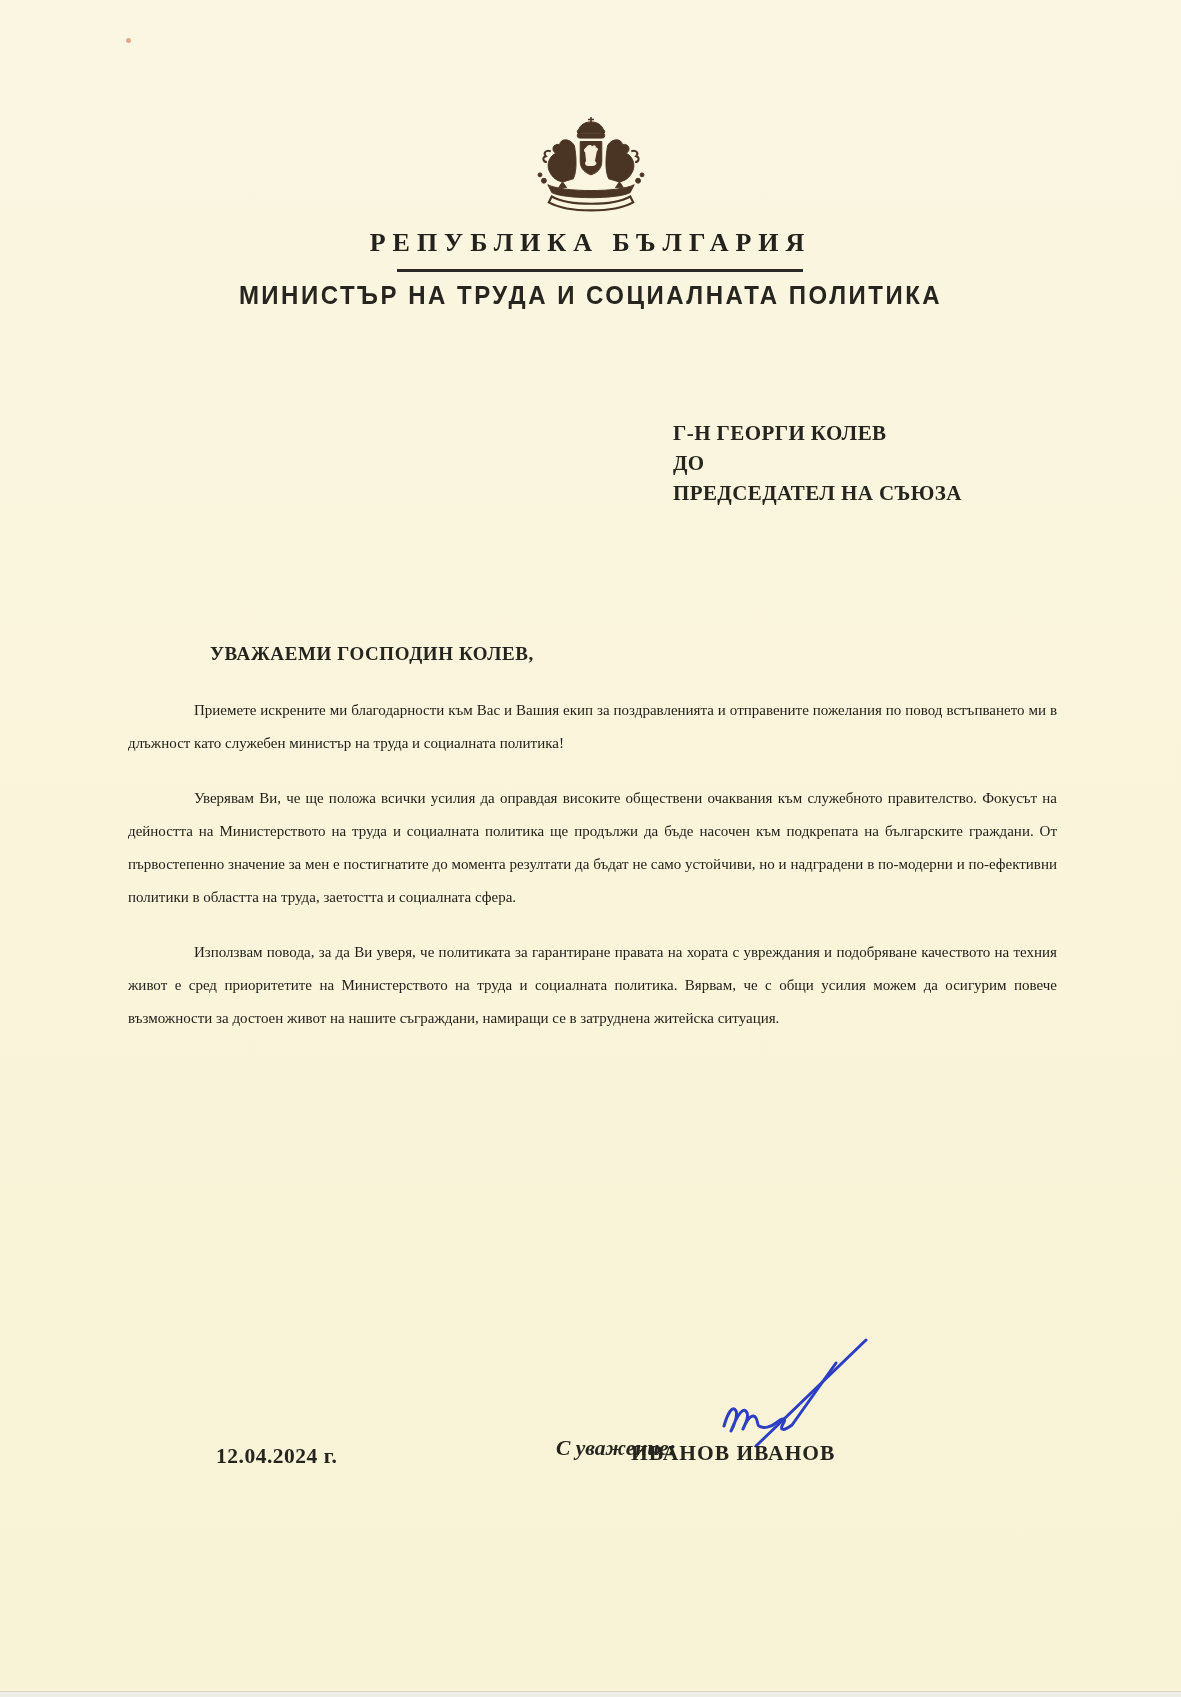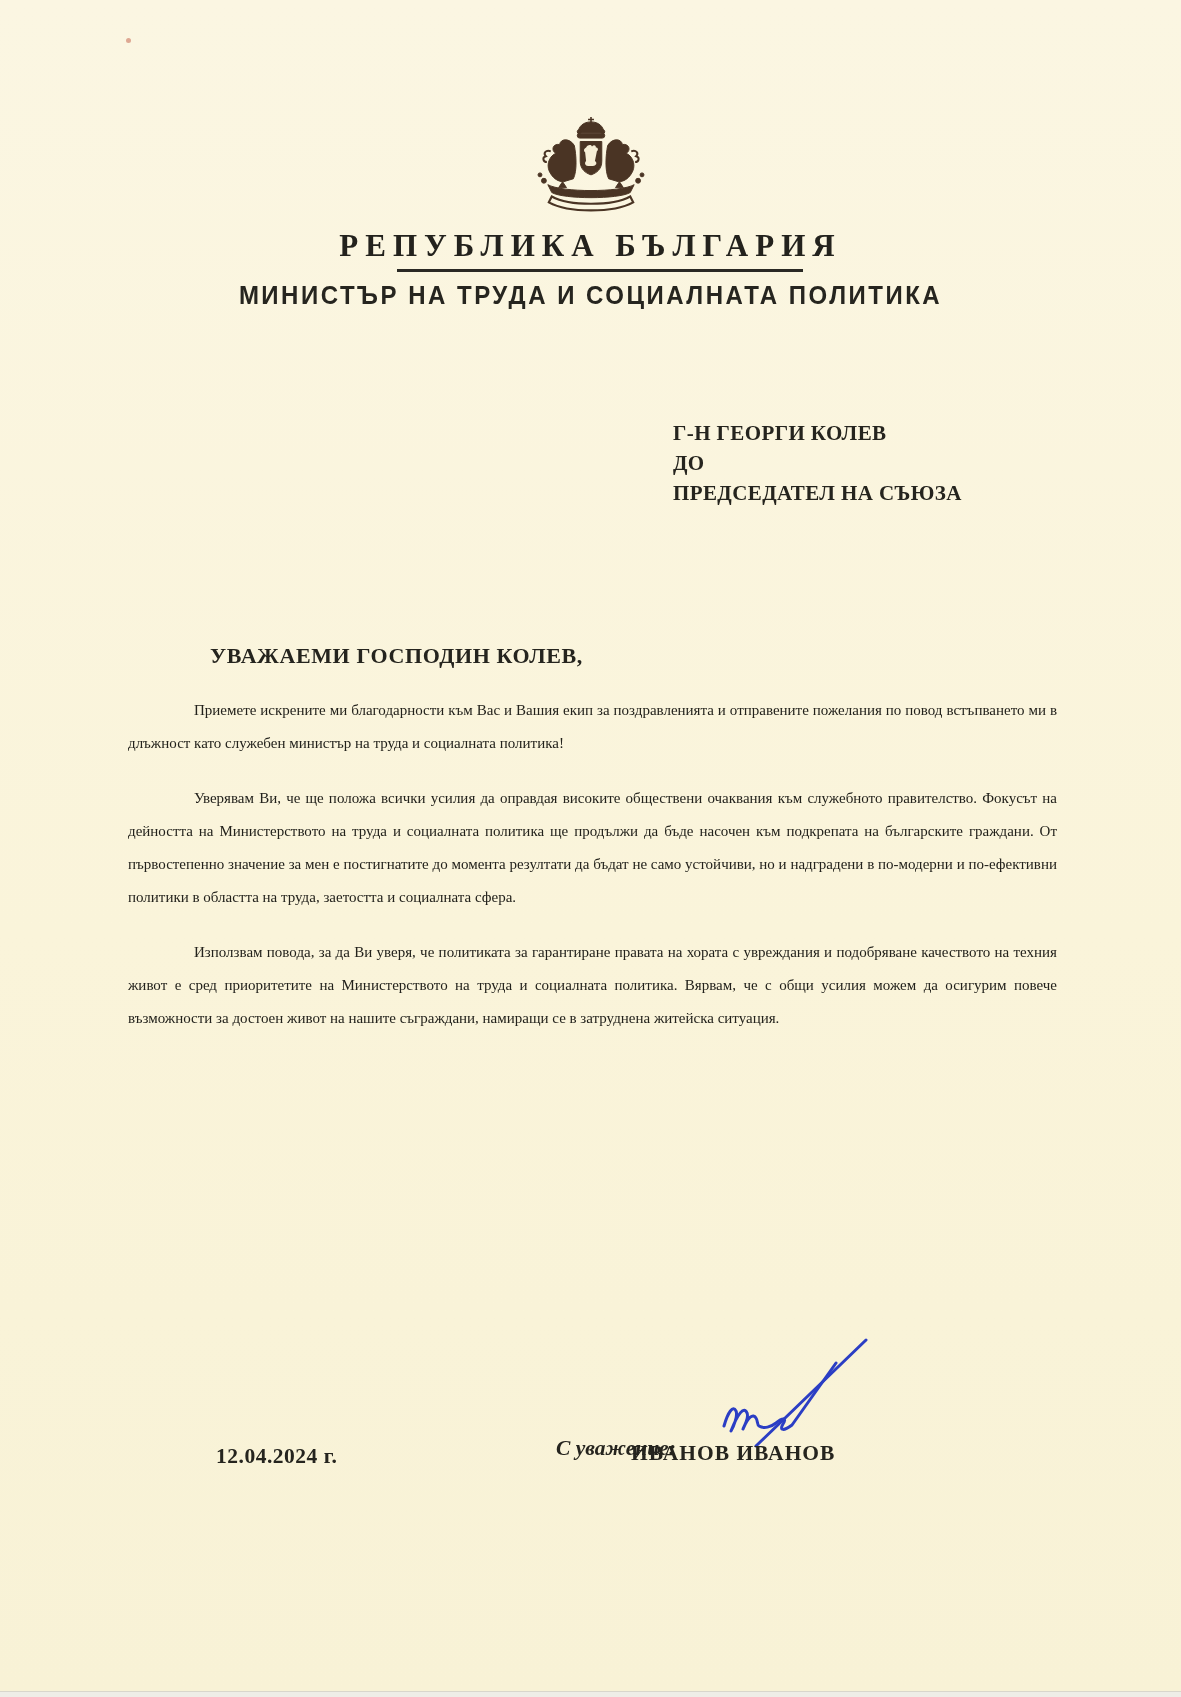--- a/index.html
+++ b/index.html
@@ -19,21 +19,21 @@
   
   .emblem{
     position:absolute;left:0;right:0;top:116px;
     display:flex;justify-content:center;
   }
   .republic-title{
     position:absolute;left:0;right:0;top:228px;
     text-align:center;
     font-family:"Liberation Serif", serif;
     font-weight:bold;
-    font-size:31px;
+    font-size:26px;
     letter-spacing:7px;
     color:#23221d;
   }
   .republic-underline{
     position:absolute;left:397px;top:269px;
     width:406px;height:3px;background:#2a2924;
   }
   .ministry-title{
     position:absolute;left:0;right:0;top:281px;
     text-align:center;
@@ -51,21 +51,21 @@
     font-size:21px;
     line-height:30px;
     letter-spacing:0.4px;
     color:#25241e;
     white-space:nowrap;
   }
   
   .salutation{
     position:absolute;left:210px;top:643px;
     font-weight:bold;
-    font-size:22px;
+    font-size:19px;
     letter-spacing:0.6px;
     color:#25241e;
   }
   .body-text{
     position:absolute;left:128px;top:694px;width:929px;
   }
   .body-text p{
     margin:0 0 22px 0;
     text-indent:66px;
     text-align:justify;

